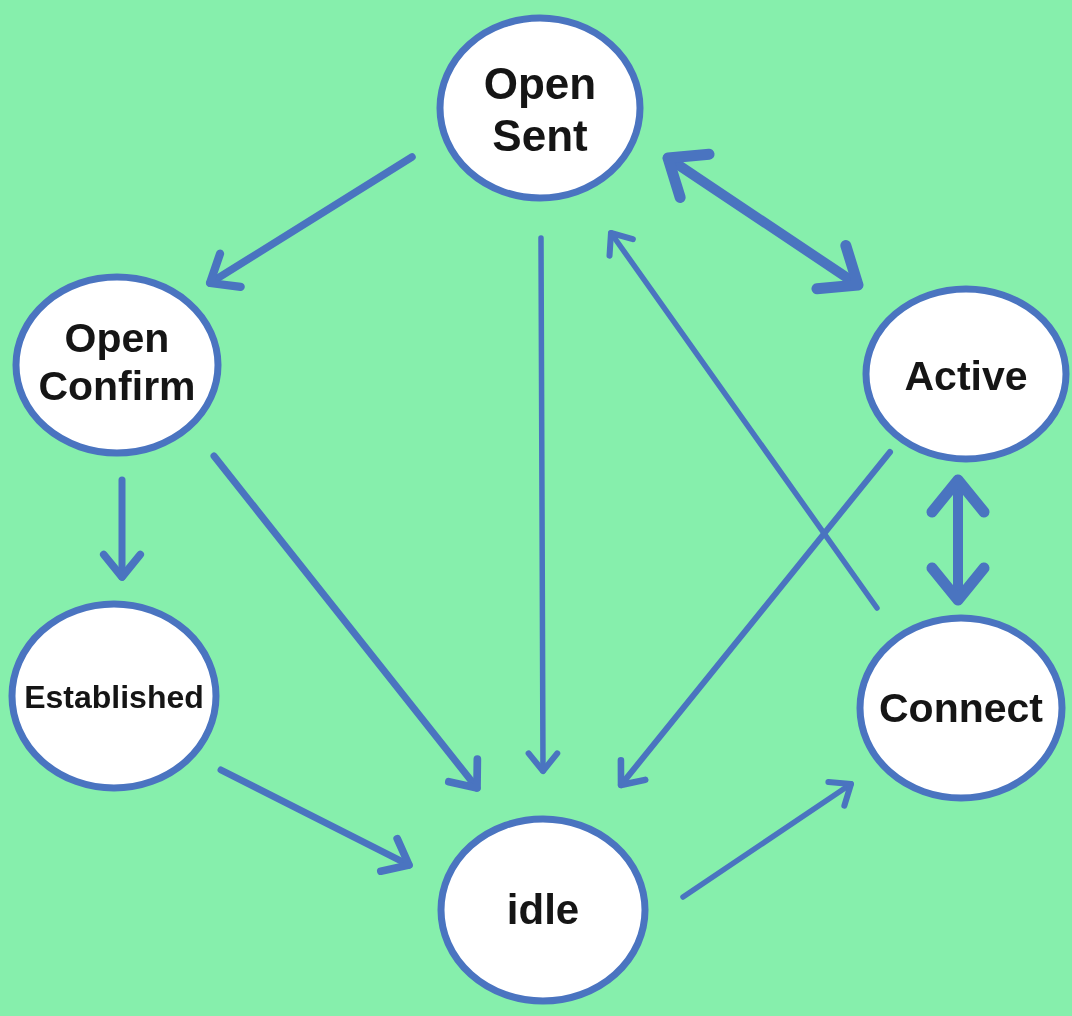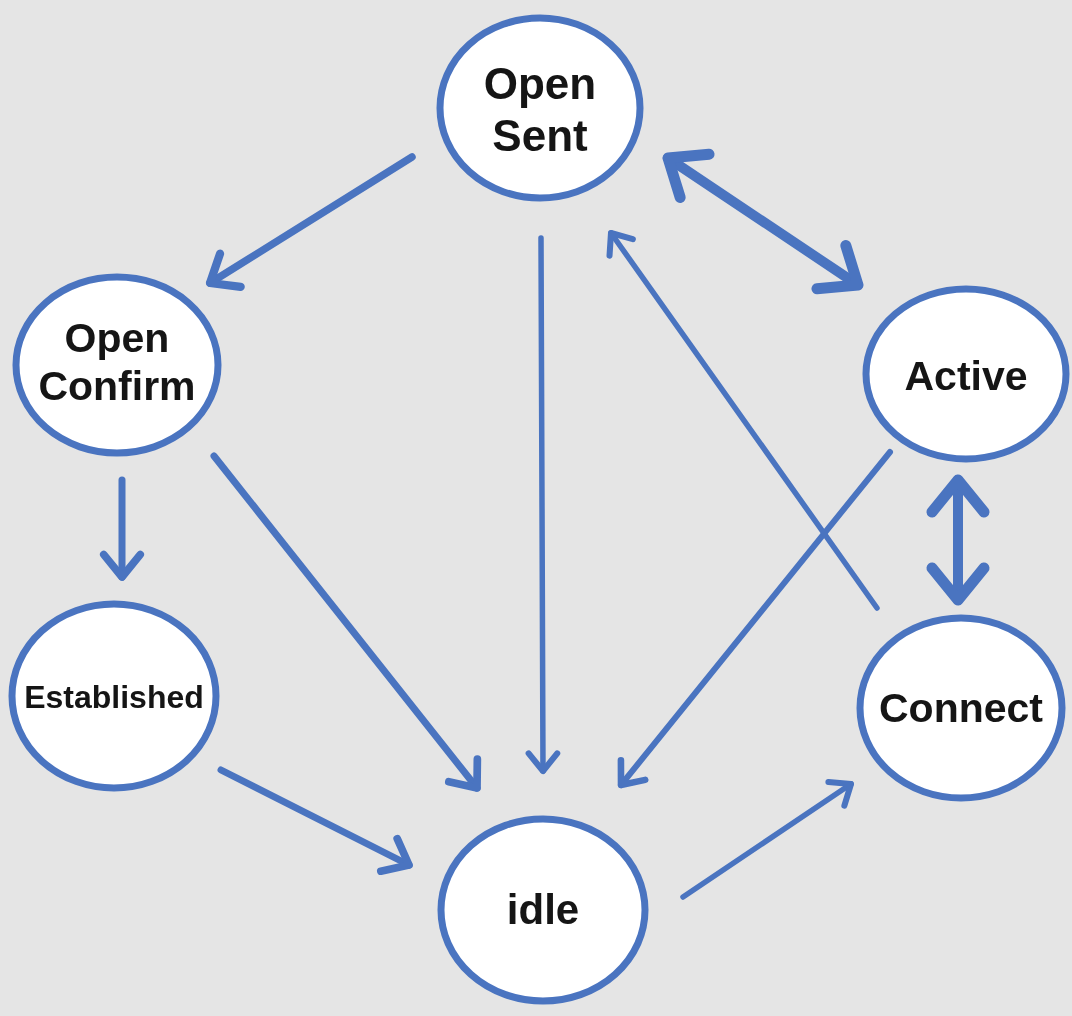--- a/index.html
+++ b/index.html
@@ -4,21 +4,21 @@
 <style>
   html, body {
     margin: 0;
     padding: 0;
     background: #ffffff;
   }
   .canvas {
     position: relative;
     width: 1072px;
     height: 1016px;
-    background: #e5e5e5;
+    background: #86efac;
     overflow: hidden;
   }
   svg { display: block; }
   .node-circle {
     fill: #ffffff;
     stroke-width: 7;
   }
   .edge {
     fill: none;
     stroke-linecap: round;

